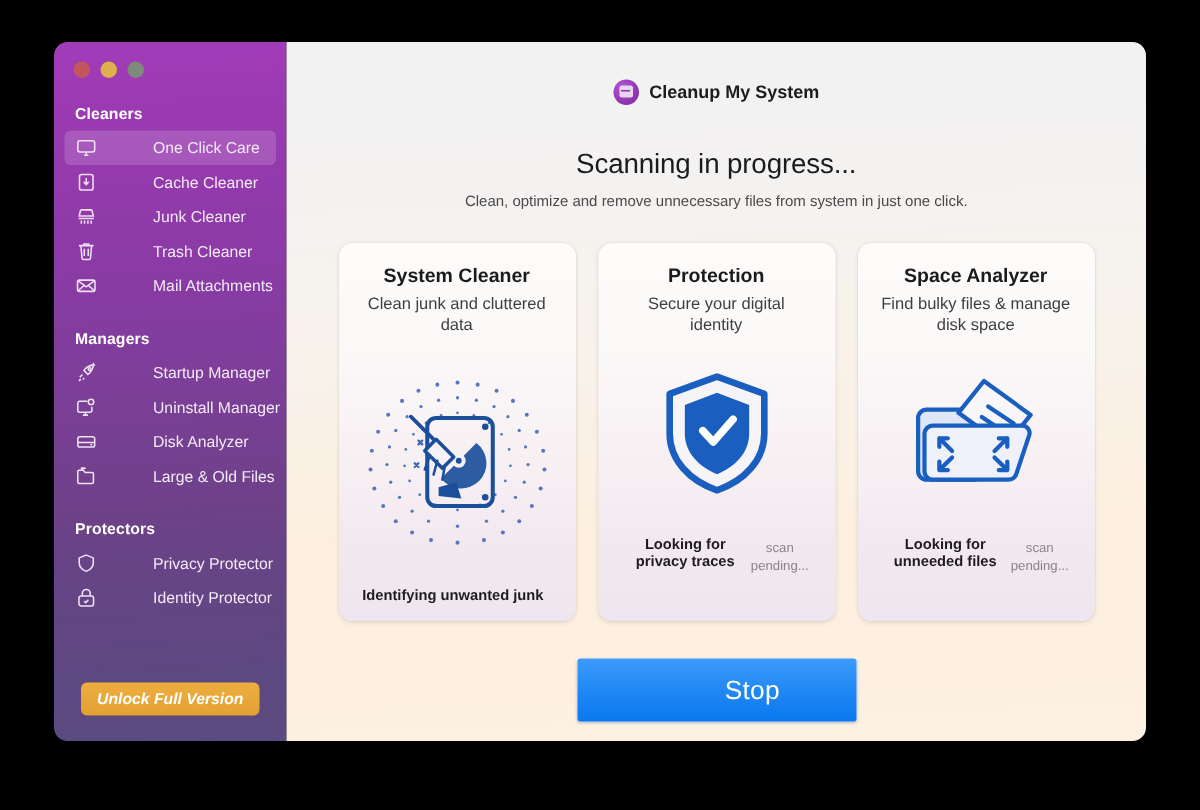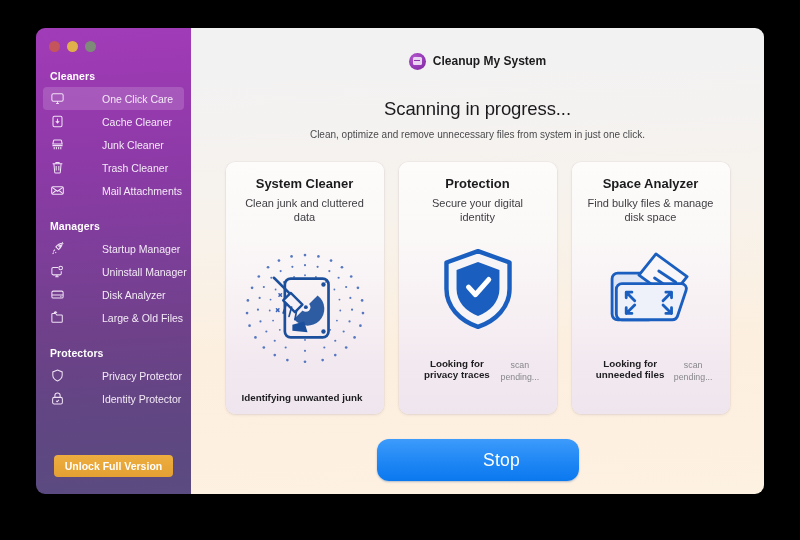--- a/index.html
+++ b/index.html
@@ -93,20 +93,21 @@
     width: 119px; height: 22px;
     border-radius: 4px;
     background: linear-gradient(180deg, #edae3f 0%, #e5a033 100%);
     color: #ffffff;
     font-size: 10.5px;
     font-weight: bold;
     display: flex; align-items: center; justify-content: center;
     border: none;
     cursor: pointer;
     font-family: "Liberation Sans", sans-serif;
+    font-style: italic;
   }
 
   
   .main {
     flex: 1;
     position: relative;
     background: linear-gradient(178deg,
         #f2f2f3 0%,
         #f4f2f1 20%,
         #f8f2ea 45%,
@@ -224,22 +225,22 @@
     display: flex;
     flex-direction: row;
     align-items: center;
     width: 100%;
   }
   .card.card-2 .card-foot, .card.card-3 .card-foot { padding-bottom: 19px; }
 
   
   .stop-btn {
     margin-top: 25px;
-    width: 202px; height: 42px;
-    border-radius: 12px;
+    width: 186px; height: 42px;
+    border-radius: 2px;
     border: none;
     background: linear-gradient(180deg, #3d9bfb 0%, #2289f5 48%, #0a78ef 100%);
     color: #ffffff;
     font-size: 17.5px;
     font-weight: normal;
     font-family: "Liberation Sans", sans-serif;
     cursor: pointer;
     box-shadow: 0 1px 2px rgba(0,60,140,0.3);
     letter-spacing: 0.2px;
     padding-left: 48px;

